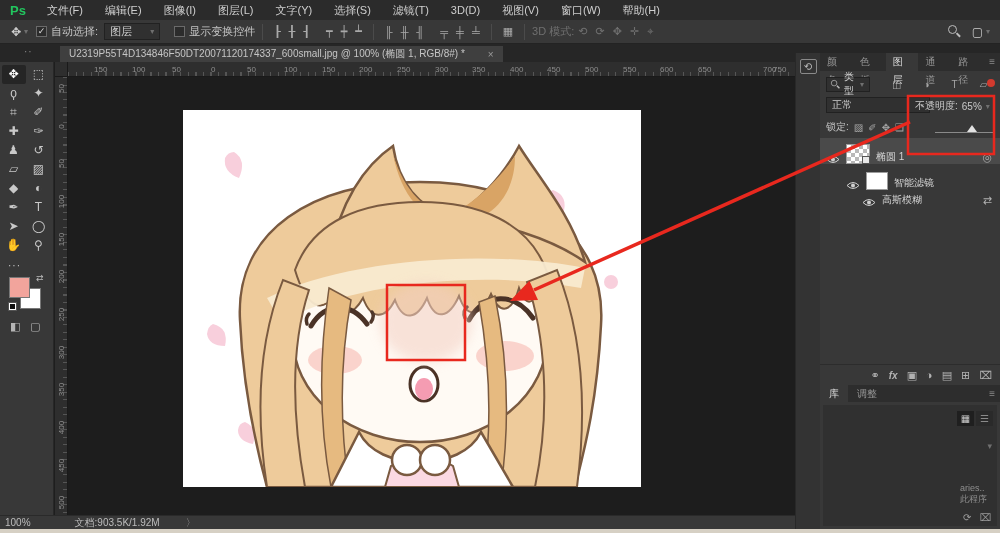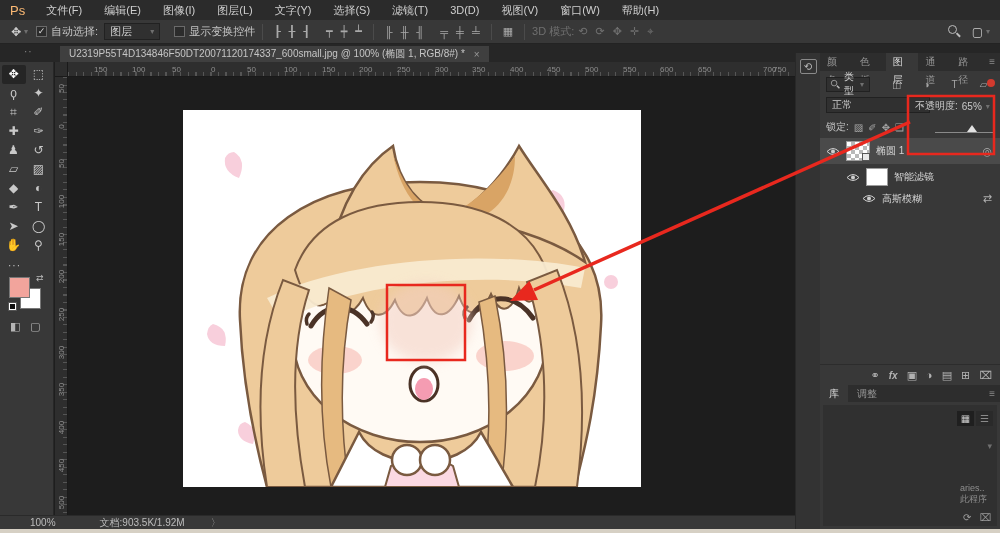--- a/index.html
+++ b/index.html
@@ -1,37 +1,37 @@
 <!DOCTYPE html>
 <html><head>
 <meta charset="utf-8">
 <style>
   *{box-sizing:border-box;margin:0;padding:0}
   html,body{width:1000px;height:533px;overflow:hidden}
   body{position:relative;font-family:"Liberation Sans","DejaVu Sans",sans-serif;background:#1e1e1e;color:#c8c8c8;font-size:11px}
   .abs{position:absolute}
   
   #menu{left:0;top:0;width:1000px;height:20px;background:#2b2b2b;display:flex;align-items:center}
-  #menu .logo{color:#fdba74;font-weight:normal;font-size:13px;padding:0 10px}
+  #menu .logo{color:#22c55e;font-weight:bold;font-size:13px;padding:0 10px}
   #menu .mi{padding:0 11px;color:#cfcfcf;line-height:20px}
   
   #opts{left:0;top:20px;width:1000px;height:24px;background:#383838;border-bottom:1px solid #232323;display:flex;align-items:center;color:#c4c4c4}
   .vsep{width:1px;height:16px;background:#4b4b4b;margin:0 7px;flex:none}
   .optglyph{font-size:12px;color:#cfcfcf;padding:0 3px}
   .cb{width:11px;height:11px;background:#2c2c2c;border:1px solid #6a6a6a;margin:0 4px 0 8px;font-size:9px;line-height:9px;text-align:center;color:#ddd}
   .selbox{height:17px;background:#303030;border:1px solid #212121;display:flex;align-items:center;padding:0 5px;gap:6px;color:#cfcfcf}
   .aln{font-size:11px;color:#a9a9a9;padding:0 4px}
   .dim{color:#6f6f6f}
   .mag{width:13px;height:13px;position:relative;flex:none}
   .mag i{display:block;width:9px;height:9px;border:1.5px solid #bdbdbd;border-radius:50%}
   .mag b{position:absolute;width:5px;height:1.5px;background:#bdbdbd;left:8px;top:9px;transform:rotate(45deg)}
   
   #tabbar{left:0;top:44px;width:1000px;height:18px;background:#262626}
   #tabdots{left:24px;top:46px;color:#8a8a8a;font-size:10px;letter-spacing:1px}
-  #doctab{left:60px;top:46px;height:16px;background:#3f3f3f;color:#c5c5c5;font-size:10px;display:flex;align-items:center;padding:0 9px;gap:9px;white-space:nowrap}
+  #doctab{left:60px;top:46px;height:16px;background:#3f3f3f;color:#c5c5c5;font-size:10px;display:flex;align-items:center;padding:0 9px;gap:23px;white-space:nowrap}
   #doctab .x{color:#9a9a9a}
   
   #toolbar{left:0;top:62px;width:54px;height:453px;background:#383838;border-right:1px solid #272727}
   #tools{display:grid;grid-template-columns:25px 25px;justify-content:center;padding-top:3px}
   #tools .tl{width:24px;height:19px;text-align:center;line-height:19px;font-size:12px;color:#c9c9c9}
   #tools .sel{background:#252525;border-radius:2px;color:#fff}
   #moretools{left:8px;top:198px;color:#c9c9c9;font-size:10px;letter-spacing:1px}
   #fg{left:9px;top:215px;width:21px;height:21px;border:1px solid #777}
   #bg{left:20px;top:226px;width:21px;height:21px;background:#fff;border:1px solid #777}
   #swapsw{left:36px;top:211px;font-size:9px;color:#bbb}
@@ -60,21 +60,21 @@
   #ptabs .pm{margin-left:auto;padding:0 5px;line-height:18px;color:#8a8a8a}
   .prow{position:absolute;left:0;width:180px;display:flex;align-items:center;font-size:10px;color:#c4c4c4}
   #filterrow{top:22px;height:18px;padding-left:6px;gap:22px}
   .fics{font-size:10px;color:#a5a5a5}
   #fdot{position:absolute;right:5px;top:26px;width:8px;height:8px;border-radius:50%;background:#d23a2e}
   #blendrow{top:43px;height:18px;padding-left:6px}
   #opacity{position:absolute;left:95px;top:46px;font-size:10px;color:#c9c9c9;display:flex;gap:4px;align-items:center}
   #lockrow{top:66px;height:16px;padding-left:6px;gap:5px}
   #slidertrack{position:absolute;left:115px;top:79px;width:58px;height:1px;background:#8a8a8a}
   #slidertri{position:absolute;left:147px;top:72px;width:0;height:0;border-left:5px solid transparent;border-right:5px solid transparent;border-bottom:7px solid #e2e2e2}
-  .lrow{position:absolute;left:0;width:180px;display:flex;align-items:center;font-size:10px;color:#d4d4d4}
+  .lrow{position:absolute;left:0;width:180px;display:flex;align-items:flex-end;font-size:10px;color:#d4d4d4}
   .eye{flex:none}
   .thumb{width:24px;height:20px;border:1px solid #9c9c9c;flex:none;position:relative;background:#fff}
   .checker{background:repeating-conic-gradient(#b9b9b9 0% 25%,#fff 0% 50%) 0 0/8px 8px}
   .badge{position:absolute;right:-1px;bottom:-1px;width:8px;height:8px;background:#e8e8e8;border:1px solid #555}
   .minigirl{background:radial-gradient(ellipse 7px 4px at 50% 72%,#fbd9e3 0 60%,transparent 61%),radial-gradient(circle at 50% 42%,#eecb9b 0 46%,#fff 47%)}
   .licon{margin-left:auto;margin-right:8px;color:#b0b0b0;font-size:11px}
   #botdiv{position:absolute;left:0;top:311px;width:180px;border-top:1px solid #2c2c2c}
   #botics{position:absolute;left:0;top:313px;width:180px;height:18px;display:flex;align-items:center;justify-content:flex-end;gap:9px;padding-right:8px;color:#b2b2b2;font-size:11px}
   #botics .fx{font-style:italic;font-weight:bold;font-size:10px}
   #btabs{position:absolute;left:0;top:332px;width:180px;height:17px;background:#2d2d2d;display:flex;font-size:10px}
@@ -83,21 +83,21 @@
   #btabs .pm{margin-left:auto;padding:0 5px;line-height:17px;color:#8a8a8a}
   #library{position:absolute;left:3px;top:352px;width:174px;height:121px;background:#303030}
   #viewtg{position:absolute;right:4px;top:6px;display:flex;gap:2px}
   #viewtg .vb{width:17px;height:15px;text-align:center;line-height:15px;font-size:10px;color:#cfcfcf;background:#1f1f1f}
   #viewtg .off{background:#2a2a2a;color:#8a8a8a}
   #libdrop{position:absolute;right:5px;top:36px;color:#6f6f6f;font-size:9px}
   #libhint{position:absolute;right:10px;top:78px;text-align:left;font-size:9px;color:#8f8f8f;line-height:11px}
   #libfoot{position:absolute;right:6px;bottom:3px;display:flex;gap:8px;color:#9a9a9a;font-size:10px}
   
   #status{left:0;top:515px;width:795px;height:14px;background:#383838;border-top:1px solid #2a2a2a;display:flex;align-items:center;font-size:10px;color:#bdbdbd}
-  #status .z{margin-left:30px}#status .d{margin-left:44px}#status .a{margin-left:26px;color:#9a9a9a}
+  #status .z{margin-left:5px}#status .d{margin-left:44px}#status .a{margin-left:26px;color:#9a9a9a}
   #bstrip{left:0;top:529px;width:1000px;height:4px;background:#d6d0c4}
   
   #anno{left:0;top:0;width:1000px;height:533px;pointer-events:none;z-index:60}
 </style>
 </head>
 <body>
 
 <div class="abs" id="menu">
   <span class="logo">Ps</span>
   <span class="mi">文件(F)</span>

